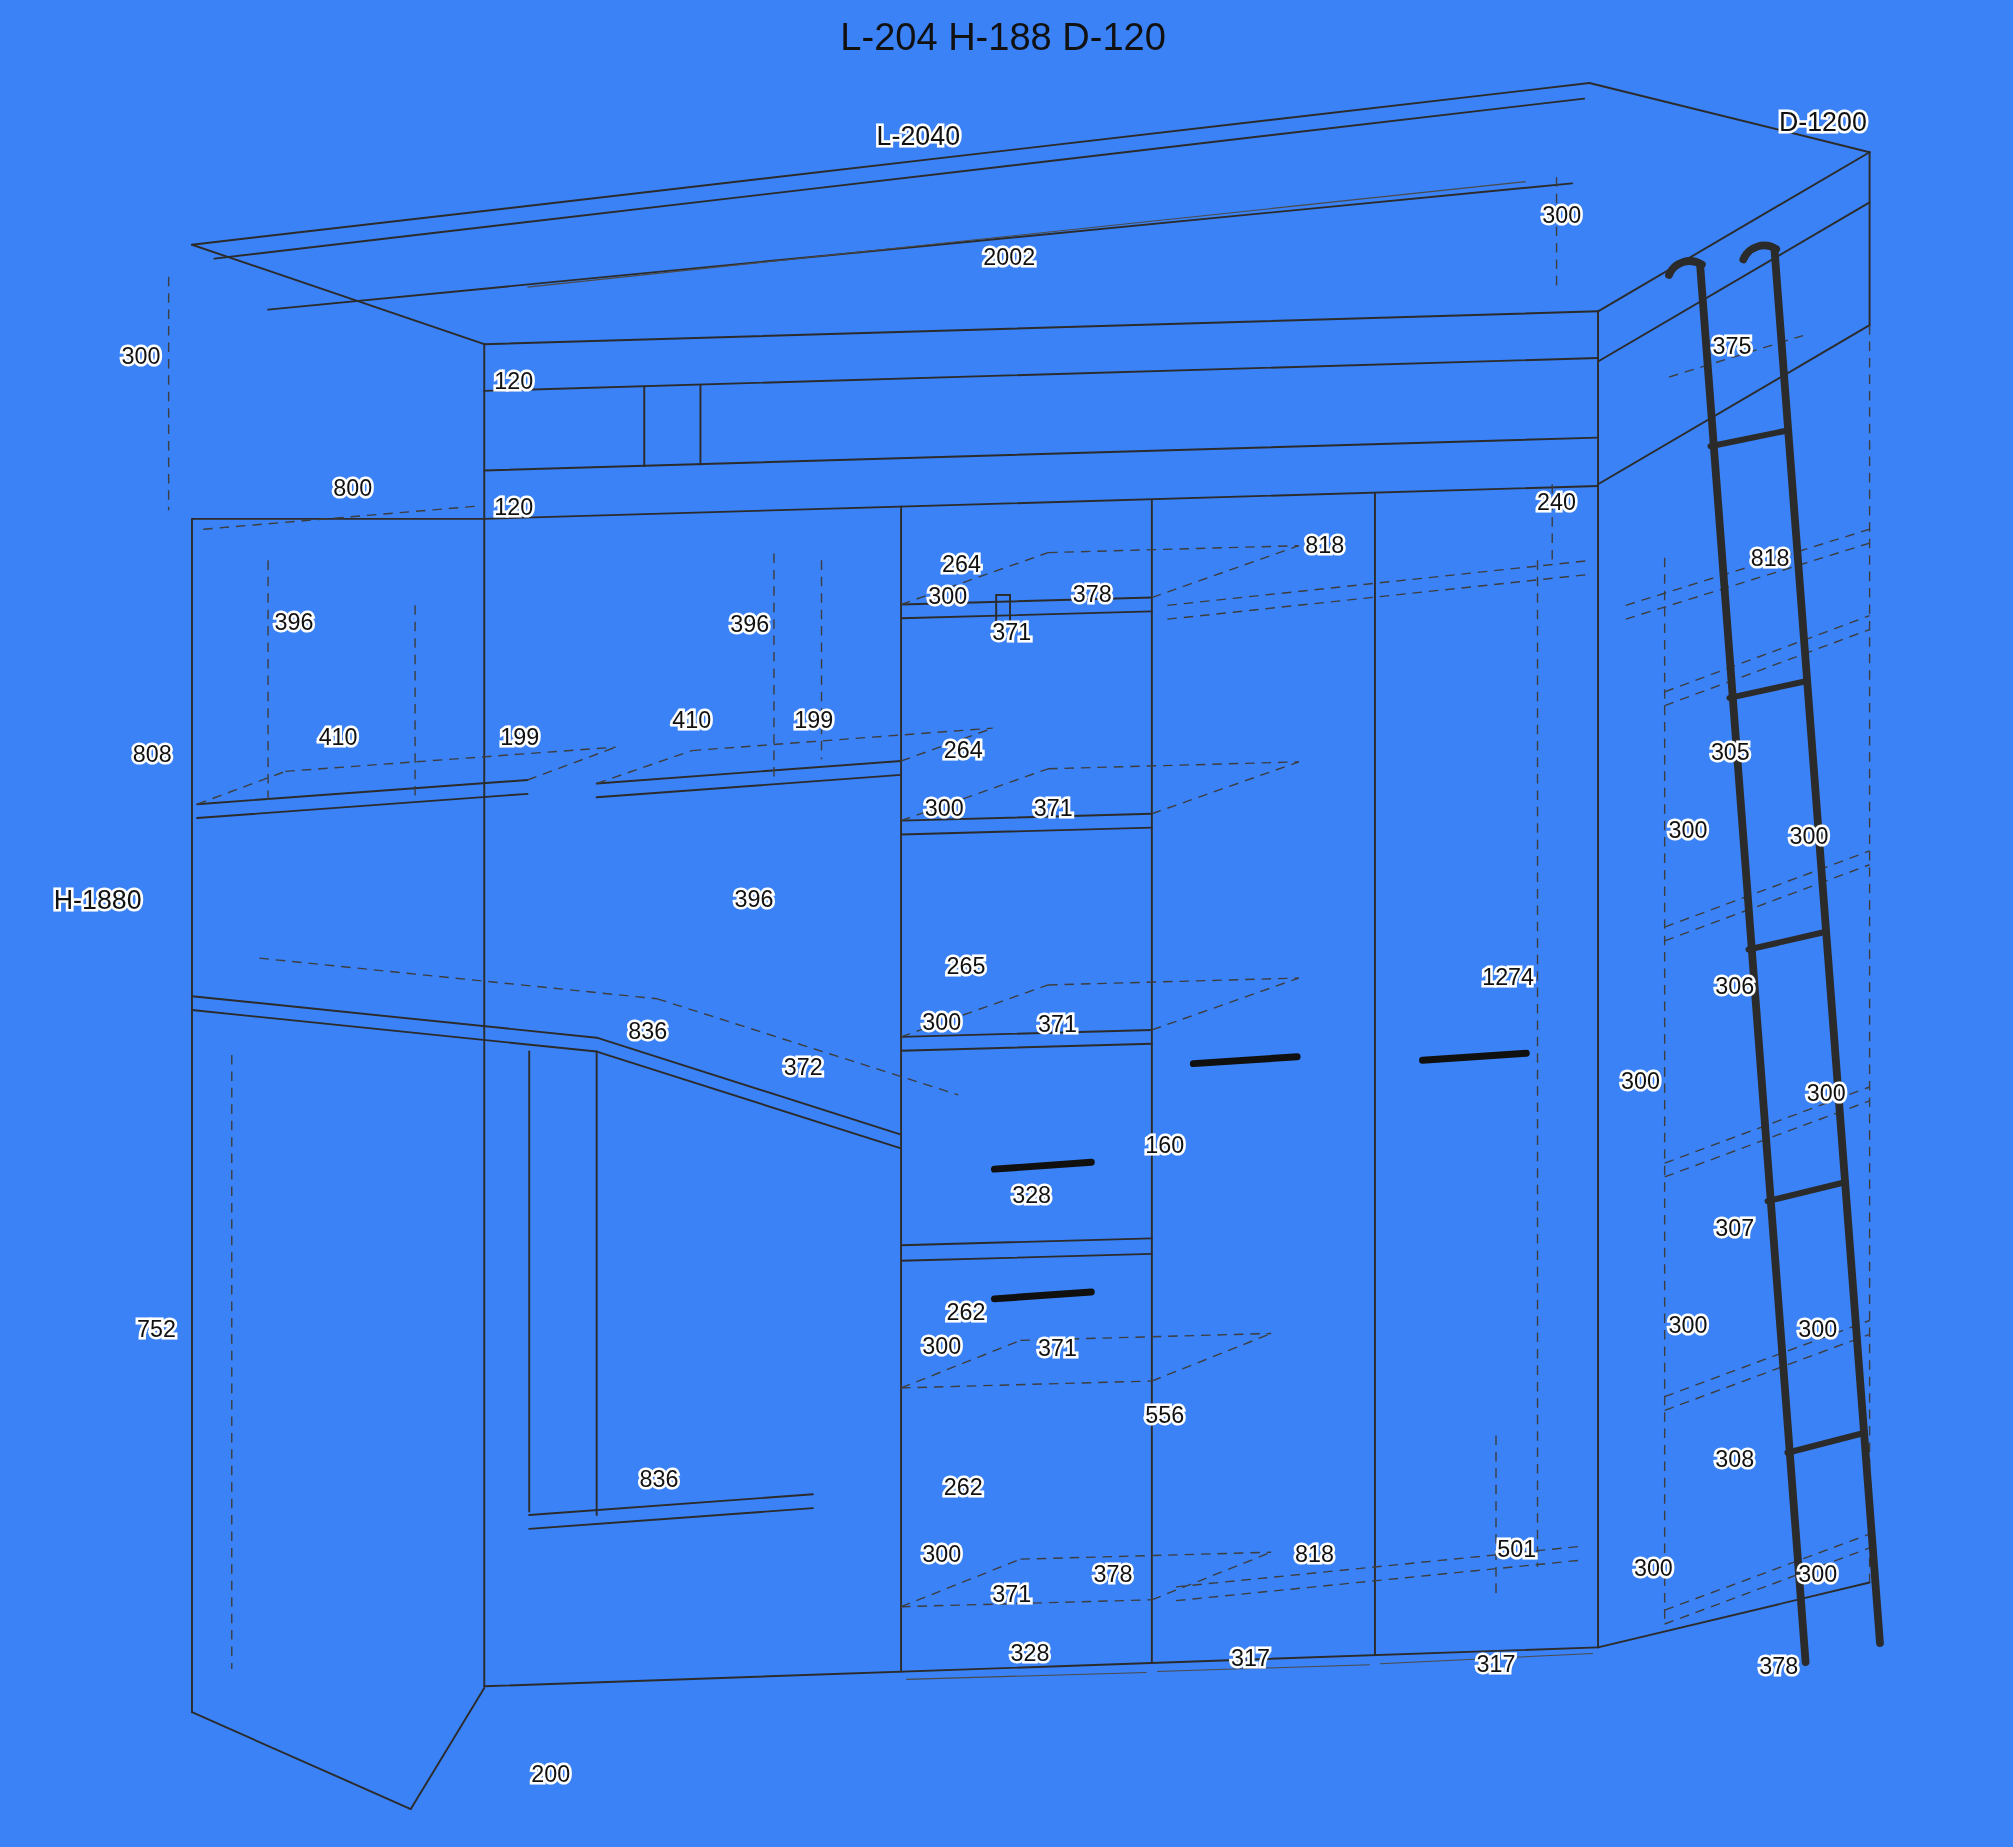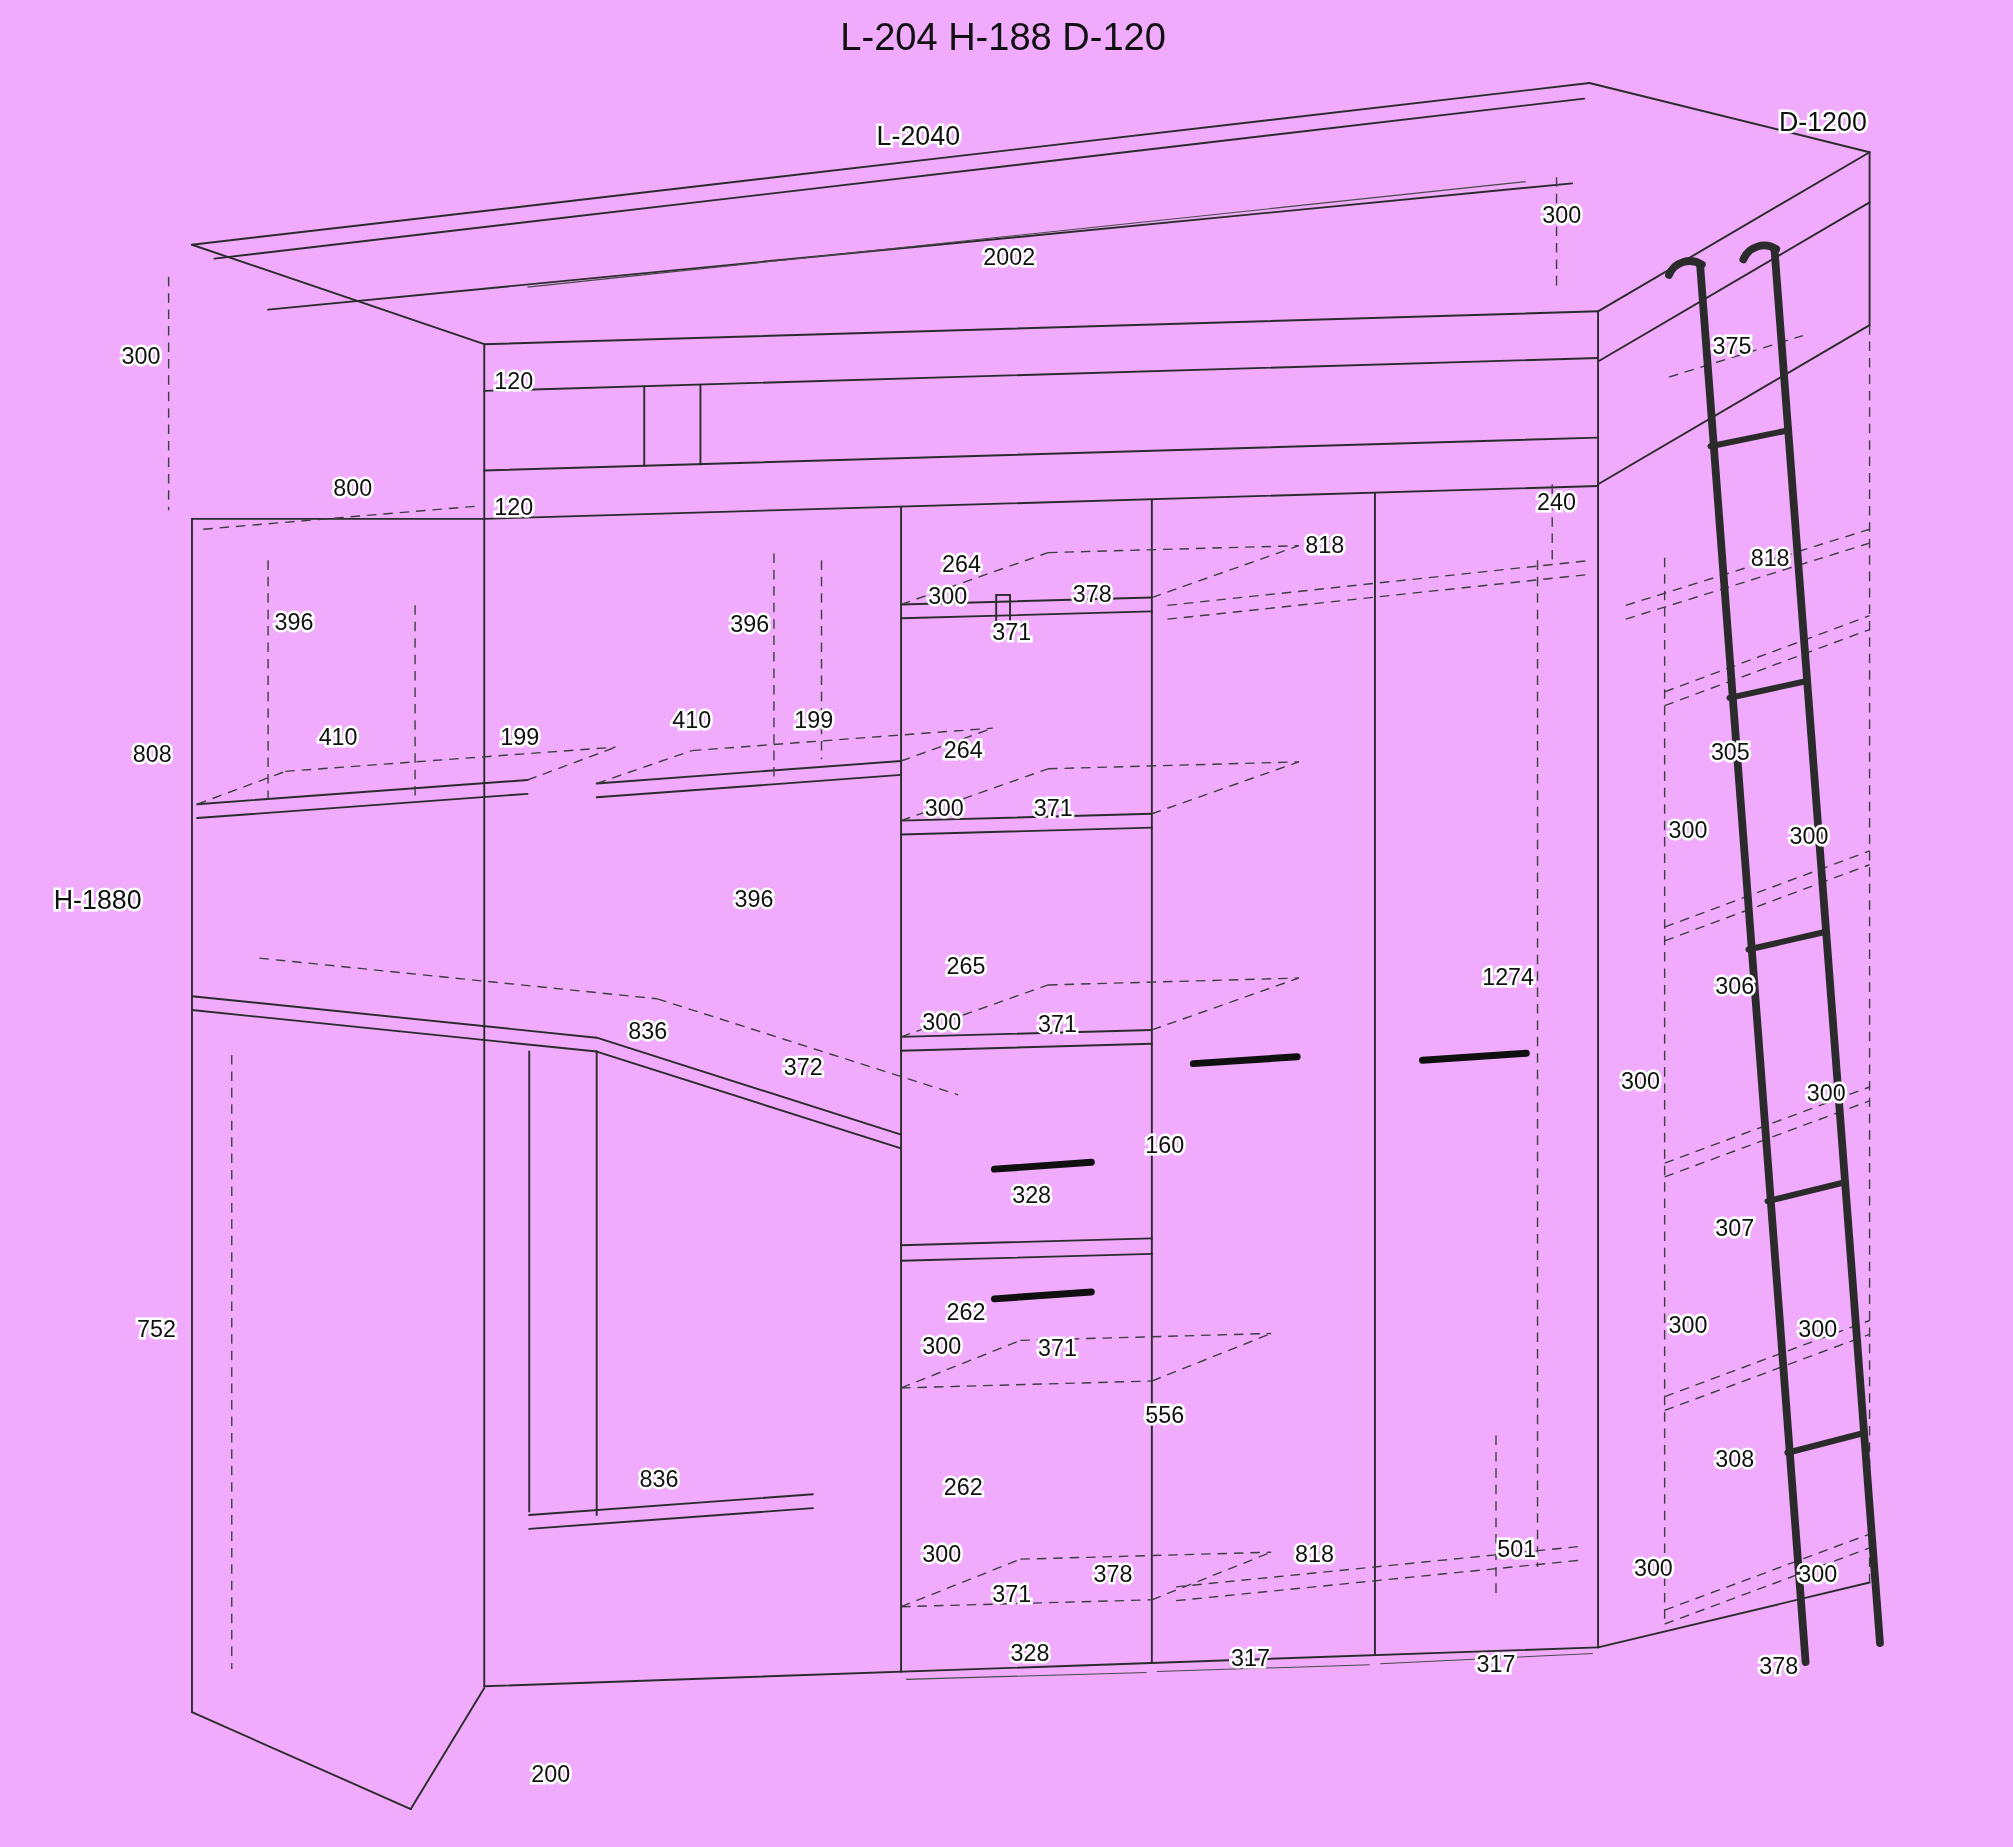--- a/index.html
+++ b/index.html
@@ -1,16 +1,16 @@
 <!DOCTYPE html>
 <html style="font-size:14px"><head>
 <meta charset="utf-8">
 <style>
   html,body{margin:0;padding:0;background:#ffffff;}
-  .page{position:relative;width:2014px;height:1848px;background:#f0abfc;overflow:hidden;}
+  .page{position:relative;width:2014px;height:1848px;background:#3b82f6;overflow:hidden;}
   svg{display:block;}
   .solid line,.solid path,.solid rect{stroke:#2b2b2b;stroke-width:2.2;fill:none;stroke-linecap:round;}
   .thin line{stroke:#4a4a4a;stroke-width:1.2;fill:none;}
   .dashed line,.dashed path{stroke:#3d3d3d;stroke-width:1.6;stroke-dasharray:11 8;fill:none;}
   .handles line{stroke:#101010;stroke-width:8;stroke-linecap:round;}
   .ladder path,.ladder line{stroke:#2b2b2b;fill:none;stroke-linecap:round;}
   .ladder .rail{stroke-width:9;}
   .ladder .hook{stroke-width:9;}
   .ladder .rung{stroke-width:7;}
   .labels text{font-family:"Liberation Sans",sans-serif;fill:#111;stroke:#ffffff;stroke-width:6;paint-order:stroke;text-anchor:middle;}

